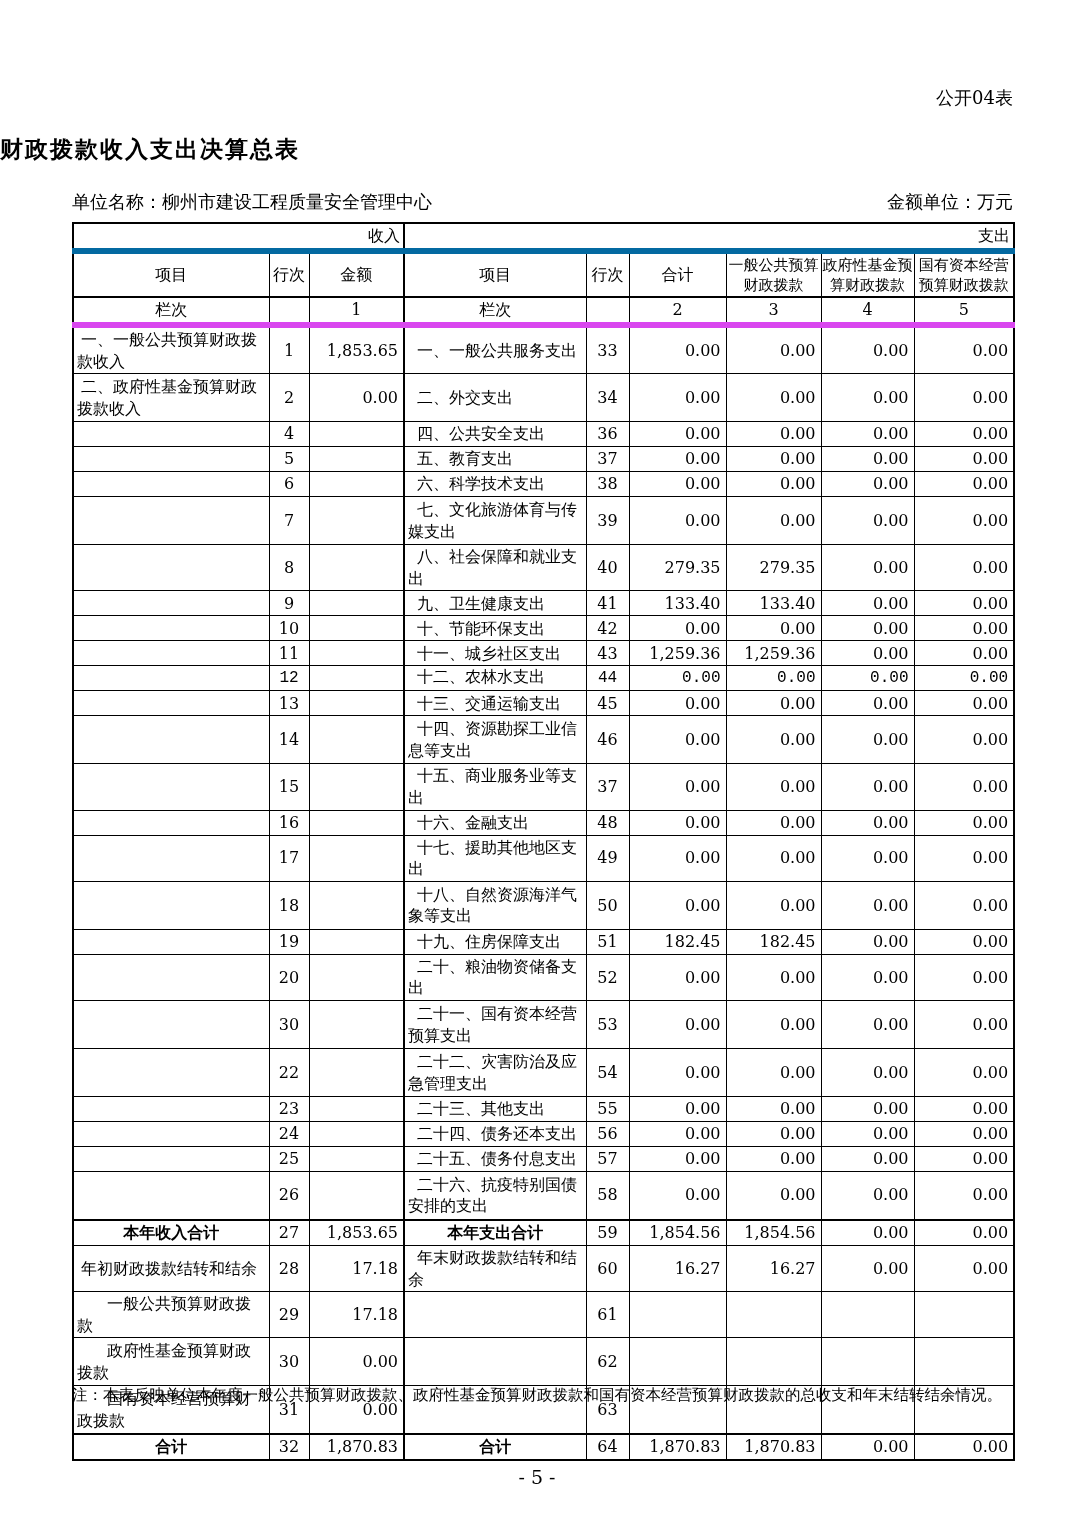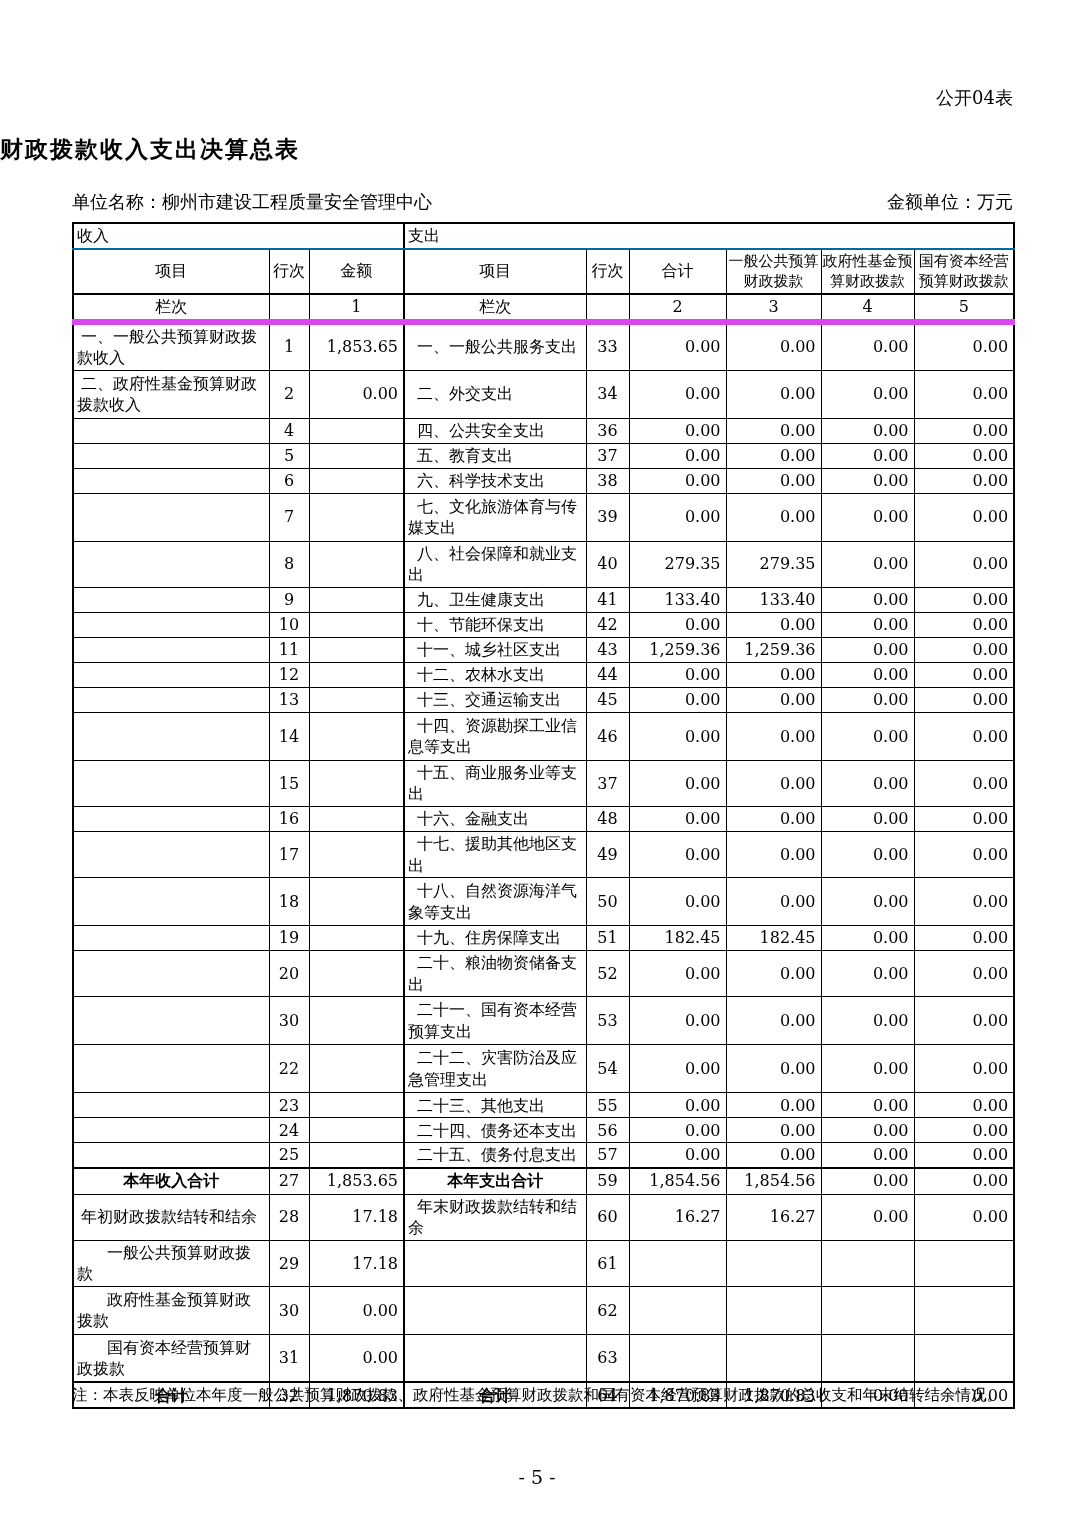--- a/index.html
+++ b/index.html
@@ -22,21 +22,21 @@
   table.tbl {
     position:absolute; top:222px; left:72px; width:941px;
     border-collapse:collapse; table-layout:fixed;
     border:2px solid #000;
   }
   .tbl th, .tbl td {
     border:1px solid #000; font-weight:normal; font-size:16px;
     padding:1px 3px; vertical-align:middle; overflow:hidden;
     line-height:1.35;
   }
-  tr.hA th { border-bottom:2px solid #0369a1; text-align:left; }
+  tr.hA th { border-bottom:6px solid #0369a1; text-align:right; }
   tr.hB th { border-bottom:2px solid #000; text-align:center; }
   tr.hC th { border-bottom:6px solid #d946ef; text-align:center; }
   th.money-h { font-size:15px; padding:1px 1px; }
   .div-left { border-left:2px solid #000 !important; }
   td.td-item { text-align:left; text-indent:4px; }
   td.td-item.ex { text-indent:9px; }
   td.td-item.sub { text-indent:30px; }
   td.td-item.total { text-align:center; text-indent:0; font-weight:bold; }
   td.td-line { text-align:center; }
   td.td-num { text-align:right; padding-right:5px; }
@@ -208,21 +208,21 @@
           <td class="td-item"></td>
           <td class="td-line">11</td>
           <td class="td-num"></td>
           <td class="td-item ex div-left">十一、城乡社区支出</td>
           <td class="td-line">43</td>
           <td class="td-num">1,259.36</td>
           <td class="td-num">1,259.36</td>
           <td class="td-num">0.00</td>
           <td class="td-num">0.00</td>
         </tr>
-        <tr style="height: 25px;">
+        <tr style="height: 25px; font-family: Liberation Mono, monospace;">
           <td class="td-item"></td>
           <td class="td-line">12</td>
           <td class="td-num"></td>
           <td class="td-item ex div-left">十二、农林水支出</td>
           <td class="td-line">44</td>
           <td class="td-num">0.00</td>
           <td class="td-num">0.00</td>
           <td class="td-num">0.00</td>
           <td class="td-num">0.00</td>
         </tr>
@@ -357,20 +357,31 @@
           <td class="td-num">0.00</td>
           <td class="td-num">0.00</td>
           <td class="td-num">0.00</td>
         </tr>
         <tr style="height: 25px;">
           <td class="td-item"></td>
           <td class="td-line">25</td>
           <td class="td-num"></td>
           <td class="td-item ex div-left">二十五、债务付息支出</td>
           <td class="td-line">57</td>
+          <td class="td-num">0.00</td>
+          <td class="td-num">0.00</td>
+          <td class="td-num">0.00</td>
+          <td class="td-num">0.00</td>
+        </tr>
+        <tr style="height: 48px;">
+          <td class="td-item"></td>
+          <td class="td-line">26</td>
+          <td class="td-num"></td>
+          <td class="td-item ex div-left">二十六、抗疫特别国债安排的支出</td>
+          <td class="td-line">58</td>
           <td class="td-num">0.00</td>
           <td class="td-num">0.00</td>
           <td class="td-num">0.00</td>
           <td class="td-num">0.00</td>
         </tr>
         <tr class="thick-top" style="height: 26px;">
           <td class="td-item total">本年收入合计</td>
           <td class="td-line">27</td>
           <td class="td-num">1,853.65</td>
           <td class="td-item ex total div-left">本年支出合计</td>

